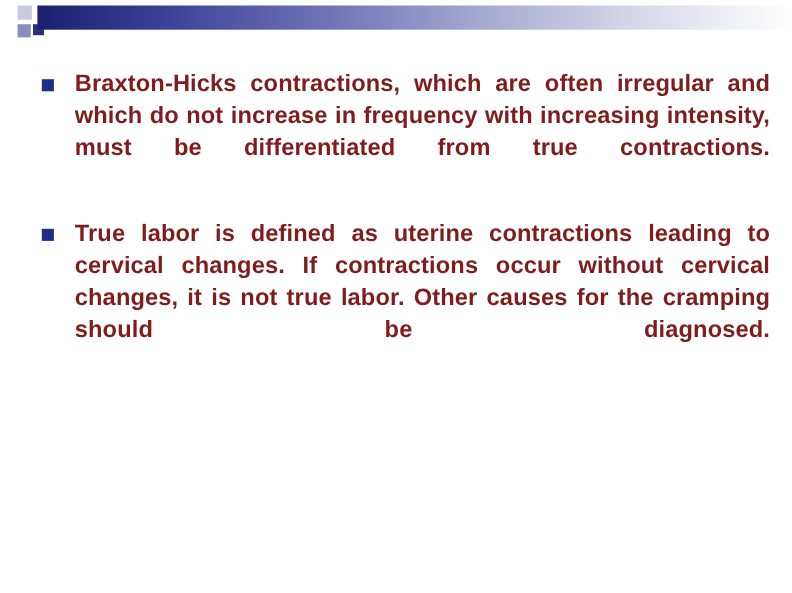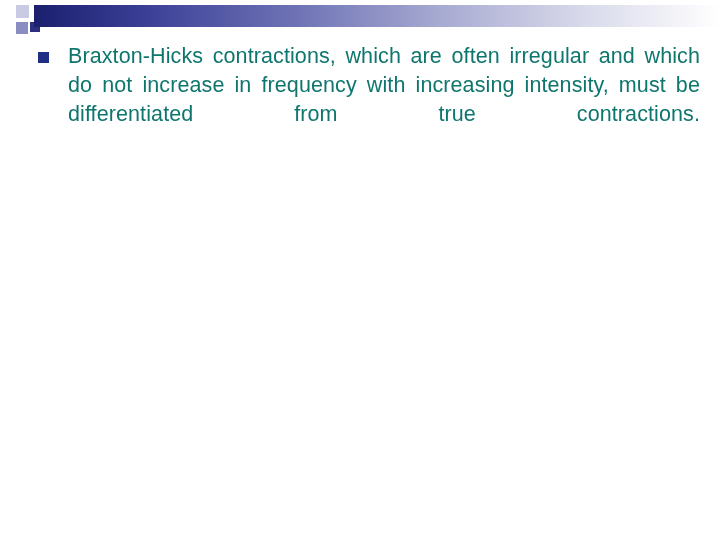--- a/index.html
+++ b/index.html
@@ -64,27 +64,28 @@
 
   ul.bullets {
     list-style: none;
     margin: 0;
     padding: 0;
   }
   ul.bullets > li {
     position: relative;
     padding-left: 40px;
     margin-bottom: 6px;
-    color: #0f766e;
+    color: #7f1d1d;
     font-size: 21.5px;
-    font-weight: normal;
+    font-weight: bold;
     line-height: 29px;
     text-align: justify;
     text-justify: inter-word;
     letter-spacing: 0.1px;
+    margin-top: 20px;
   }
   ul.bullets > li .marker {
     position: absolute;
     left: 10px;
     top: 10px;
     width: 11px;
     height: 11px;
     background: #1f2f86;
   }
   ul.bullets > li .text {
@@ -106,16 +107,20 @@
   <div class="header-square-b"></div>
   <div class="header-square-c"></div>
   <div class="header-band"></div>
 
   <div class="content">
     <ul class="bullets">
       <li>
         <span class="marker"></span>
         <span class="text">Braxton-Hicks contractions, which are often irregular and which do not increase in frequency with increasing intensity, must be differentiated from true contractions.</span>
       </li>
+      <li>
+        <span class="marker"></span>
+        <span class="text">True labor is defined as uterine contractions leading to cervical changes. If contractions occur without cervical changes, it is not true labor. Other causes for the cramping should be diagnosed.</span>
+      </li>
     </ul>
   </div>
 
 </div>
 
 </body></html>

